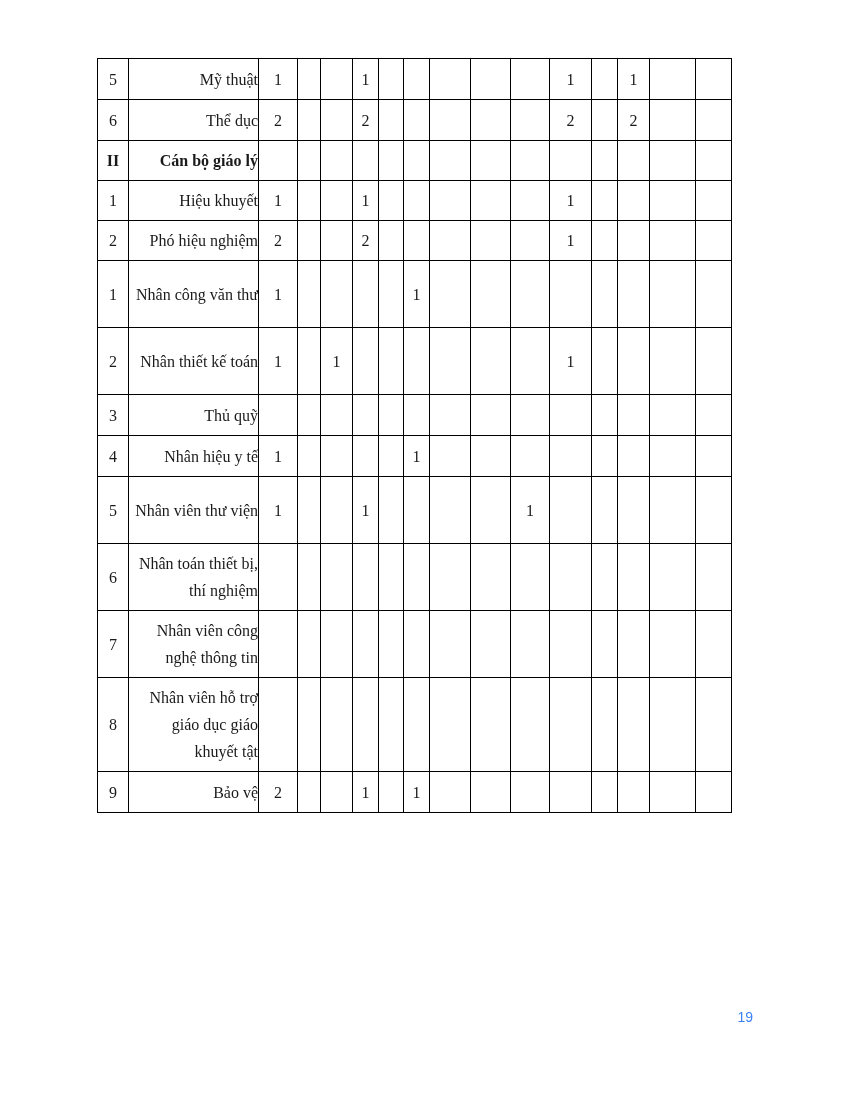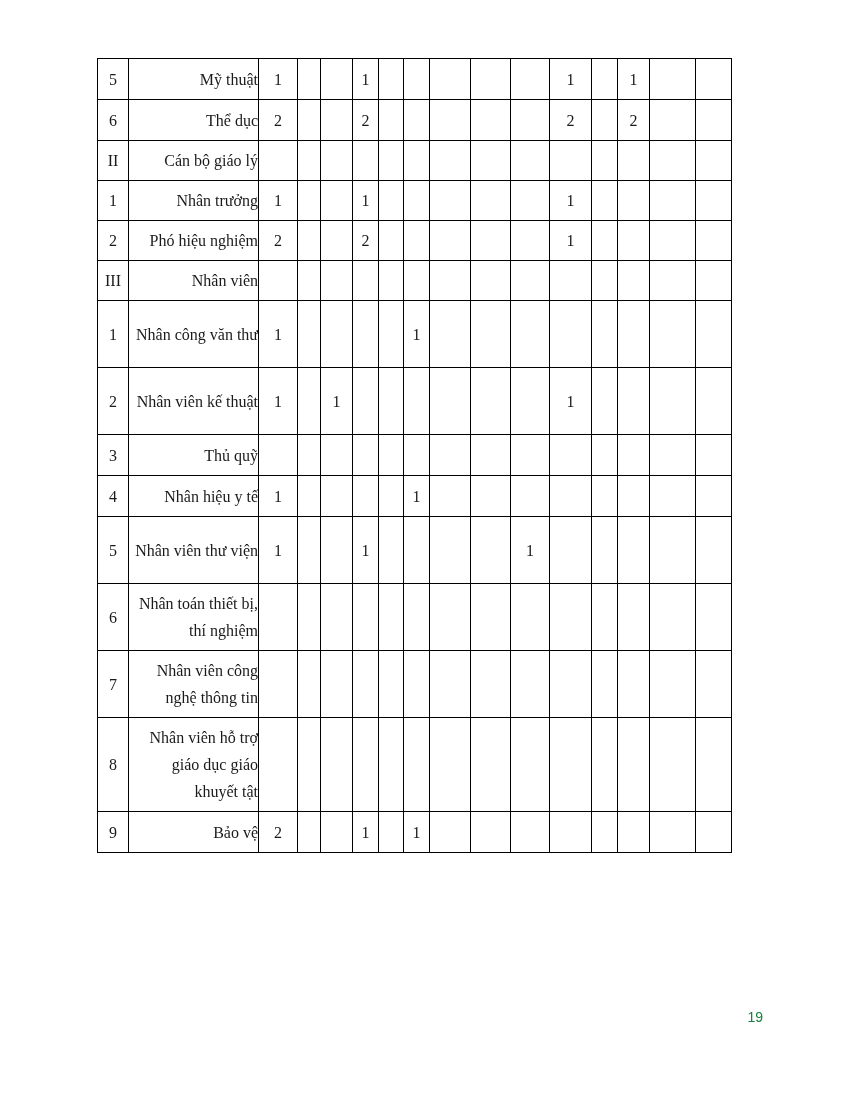--- a/index.html
+++ b/index.html
@@ -36,30 +36,30 @@
   }
   td.col-name {
     text-align: right;
     padding: 1px 11px 1px 2px;
     word-wrap: break-word;
   }
   td.col-val {
     text-align: center;
   }
   tr.bold td {
-    font-weight: normal;
+    font-weight: bold;
     margin-left: 40px;
   }
   .page-number {
     position: absolute;
     top: 1009px;
-    right: 87px;
+    right: 97px;
     font-family: "Liberation Sans", sans-serif;
     font-size: 14px;
-    color: #15803d;
+    color: #3b82f6;
   }
 </style>
 </head>
 <body>
 
 <div class="page">
 
   <table class="staff-table">
     <colgroup>
         <col style="width: 31px;">
@@ -129,21 +129,21 @@
           <td class="col-val"></td>
           <td class="col-val"></td>
           <td class="col-val"></td>
           <td class="col-val"></td>
           <td class="col-val"></td>
           <td class="col-val"></td>
           <td class="col-val"></td>
         </tr>
         <tr style="height: 40px;">
           <td class="col-no">1</td>
-          <td class="col-name">Nhân trưởng</td>
+          <td class="col-name">Hiệu khuyết</td>
           <td class="col-val">1</td>
           <td class="col-val"></td>
           <td class="col-val"></td>
           <td class="col-val">1</td>
           <td class="col-val"></td>
           <td class="col-val"></td>
           <td class="col-val"></td>
           <td class="col-val"></td>
           <td class="col-val"></td>
           <td class="col-val">1</td>
@@ -163,59 +163,41 @@
           <td class="col-val"></td>
           <td class="col-val"></td>
           <td class="col-val"></td>
           <td class="col-val"></td>
           <td class="col-val">1</td>
           <td class="col-val"></td>
           <td class="col-val"></td>
           <td class="col-val"></td>
           <td class="col-val"></td>
         </tr>
-        <tr class="bold" style="height: 40px;">
-          <td class="col-no">III</td>
-          <td class="col-name">Nhân viên</td>
-          <td class="col-val"></td>
-          <td class="col-val"></td>
-          <td class="col-val"></td>
-          <td class="col-val"></td>
-          <td class="col-val"></td>
-          <td class="col-val"></td>
-          <td class="col-val"></td>
-          <td class="col-val"></td>
-          <td class="col-val"></td>
-          <td class="col-val"></td>
-          <td class="col-val"></td>
-          <td class="col-val"></td>
-          <td class="col-val"></td>
-          <td class="col-val"></td>
-        </tr>
         <tr style="height: 67px;">
           <td class="col-no">1</td>
           <td class="col-name">Nhân công văn thư</td>
           <td class="col-val">1</td>
           <td class="col-val"></td>
           <td class="col-val"></td>
           <td class="col-val"></td>
           <td class="col-val"></td>
           <td class="col-val">1</td>
           <td class="col-val"></td>
           <td class="col-val"></td>
           <td class="col-val"></td>
           <td class="col-val"></td>
           <td class="col-val"></td>
           <td class="col-val"></td>
           <td class="col-val"></td>
           <td class="col-val"></td>
         </tr>
         <tr style="height: 67px;">
           <td class="col-no">2</td>
-          <td class="col-name">Nhân viên kế thuật</td>
+          <td class="col-name">Nhân thiết kế toán</td>
           <td class="col-val">1</td>
           <td class="col-val"></td>
           <td class="col-val">1</td>
           <td class="col-val"></td>
           <td class="col-val"></td>
           <td class="col-val"></td>
           <td class="col-val"></td>
           <td class="col-val"></td>
           <td class="col-val"></td>
           <td class="col-val">1</td>

